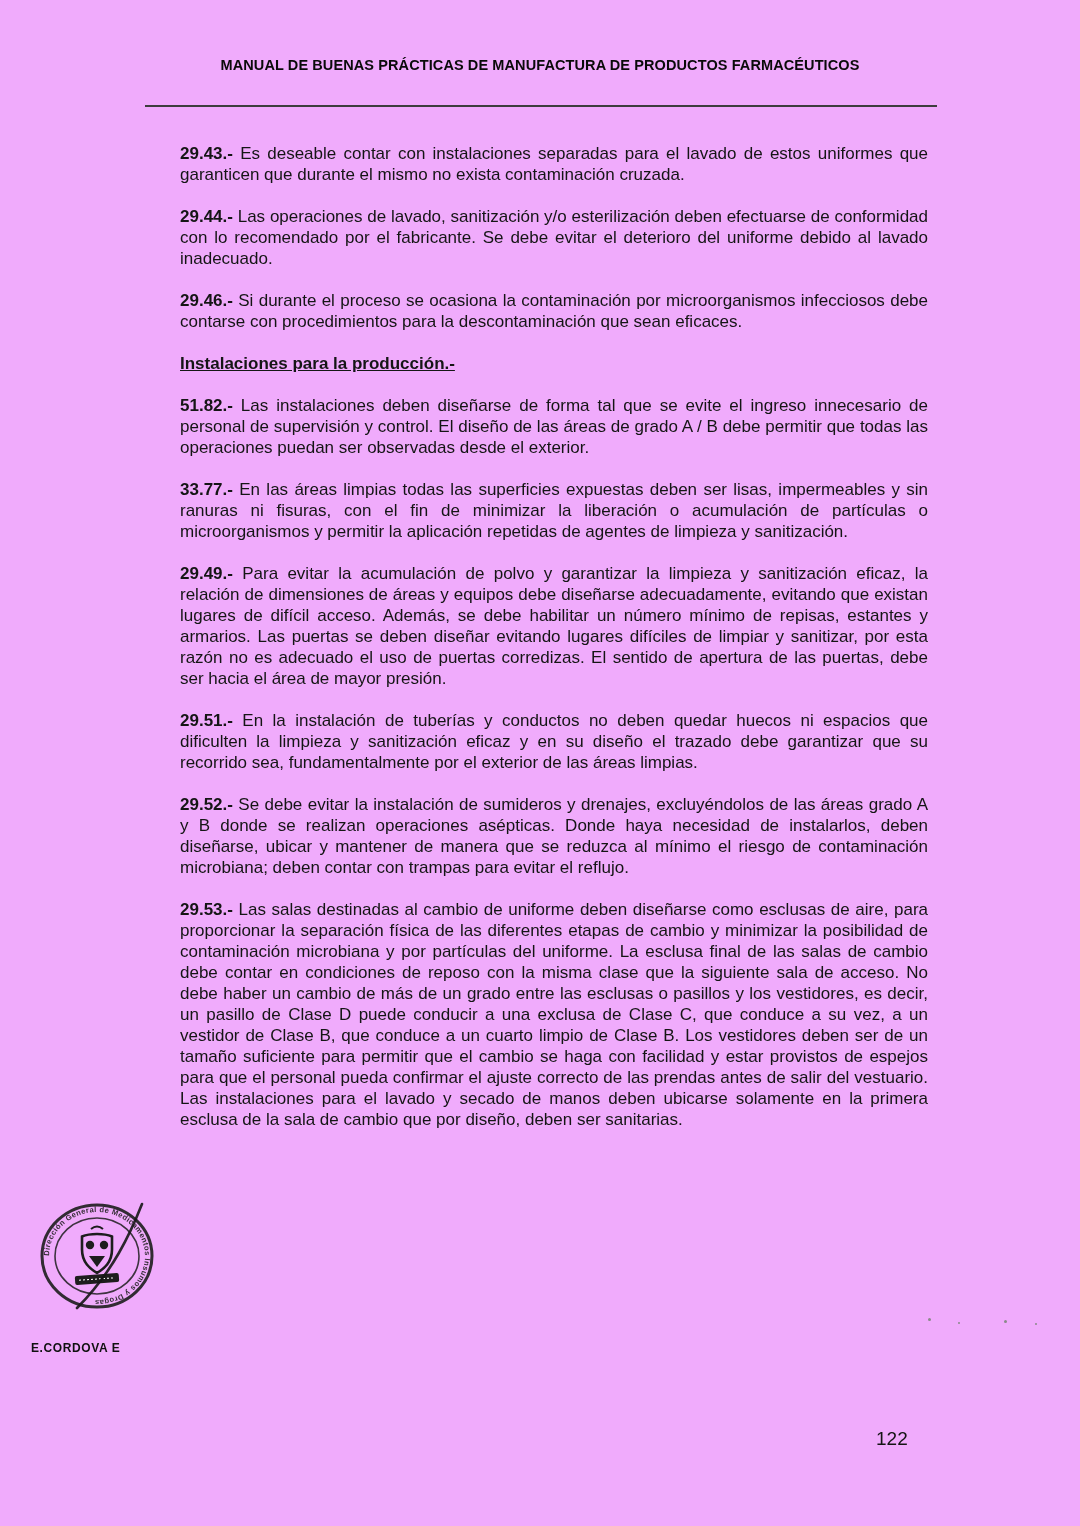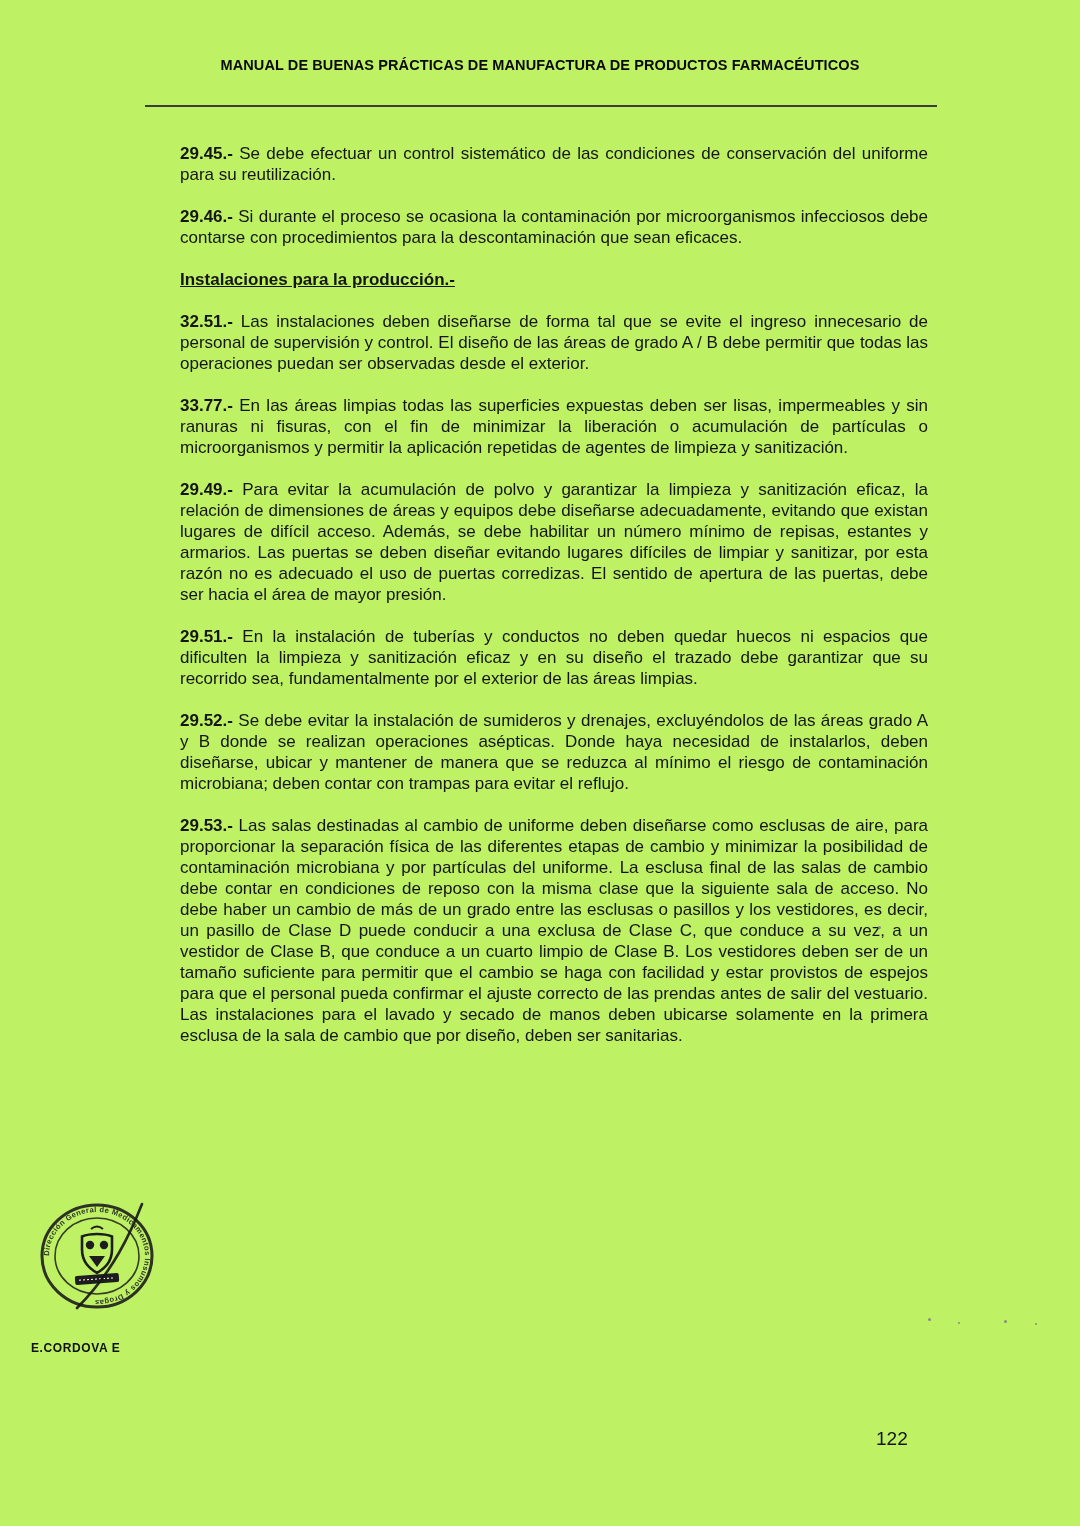--- a/index.html
+++ b/index.html
@@ -4,21 +4,21 @@
 <style>
   html, body {
     margin: 0;
     padding: 0;
     background: #ffffff;
   }
   .page {
     position: relative;
     width: 1080px;
     height: 1526px;
-    background: #bef264;
+    background: #f0abfc;
     font-family: "Liberation Sans", sans-serif;
     color: #151515;
     overflow: hidden;
   }
   .header-title {
     padding-top: 57px;
     text-align: center;
     font-size: 14.5px;
     font-weight: 700;
     letter-spacing: 0.1px;
@@ -86,29 +86,30 @@
 </head>
 <body>
 
 <div class="page">
 
   <div class="header-title">MANUAL DE BUENAS PRÁCTICAS DE MANUFACTURA DE PRODUCTOS FARMACÉUTICOS</div>
   <div class="header-rule"></div>
 
   <div class="content">
 
+    <p class="para"><b class="pnum">29.43.-</b><span> Es deseable contar con instalaciones separadas para el lavado de estos uniformes que garanticen que durante el mismo no exista contaminación cruzada.</span></p>
 
+    <p class="para"><b class="pnum">29.44.-</b><span> Las operaciones de lavado, sanitización y/o esterilización deben efectuarse de conformidad con lo recomendado por el fabricante. Se debe evitar el deterioro del uniforme debido al lavado inadecuado.</span></p>
 
-    <p class="para"><b class="pnum">29.45.-</b><span> Se debe efectuar un control sistemático de las condiciones de conservación del uniforme para su reutilización.</span></p>
 
     <p class="para"><b class="pnum">29.46.-</b><span> Si durante el proceso se ocasiona la contaminación por microorganismos infecciosos debe contarse con procedimientos para la descontaminación que sean eficaces.</span></p>
 
     <p class="section-heading">Instalaciones para la producción.-</p>
 
-    <p class="para"><b class="pnum">32.51.-</b><span> Las instalaciones deben diseñarse de forma tal que se evite el ingreso innecesario de personal de supervisión y control. El diseño de las áreas de grado A / B debe permitir que todas las operaciones puedan ser observadas desde el exterior.</span></p>
+    <p class="para"><b class="pnum">51.82.-</b><span> Las instalaciones deben diseñarse de forma tal que se evite el ingreso innecesario de personal de supervisión y control. El diseño de las áreas de grado A / B debe permitir que todas las operaciones puedan ser observadas desde el exterior.</span></p>
 
     <p class="para"><b class="pnum">33.77.-</b><span> En las áreas limpias todas las superficies expuestas deben ser lisas, impermeables y sin ranuras ni fisuras, con el fin de minimizar la liberación o acumulación de partículas o microorganismos y permitir la aplicación repetidas de agentes de limpieza y sanitización.</span></p>
 
     <p class="para"><b class="pnum">29.49.-</b><span> Para evitar la acumulación de polvo y garantizar la limpieza y sanitización eficaz, la relación de dimensiones de áreas y equipos debe diseñarse adecuadamente, evitando que existan lugares de difícil acceso. Además, se debe habilitar un número mínimo de repisas, estantes y armarios. Las puertas se deben diseñar evitando lugares difíciles de limpiar y sanitizar, por esta razón no es adecuado el uso de puertas corredizas. El sentido de apertura de las puertas, debe ser hacia el área de mayor presión.</span></p>
 
 
     <p class="para"><b class="pnum">29.51.-</b><span> En la instalación de tuberías y conductos no deben quedar huecos ni espacios que dificulten la limpieza y sanitización eficaz y en su diseño el trazado debe garantizar que su recorrido sea, fundamentalmente por el exterior de las áreas limpias.</span></p>
 
     <p class="para"><b class="pnum">29.52.-</b><span> Se debe evitar la instalación de sumideros y drenajes, excluyéndolos de las áreas grado A y B donde se realizan operaciones asépticas. Donde haya necesidad de instalarlos, deben diseñarse, ubicar y mantener de manera que se reduzca al mínimo el riesgo de contaminación microbiana; deben contar con trampas para evitar el reflujo.</span></p>
 

